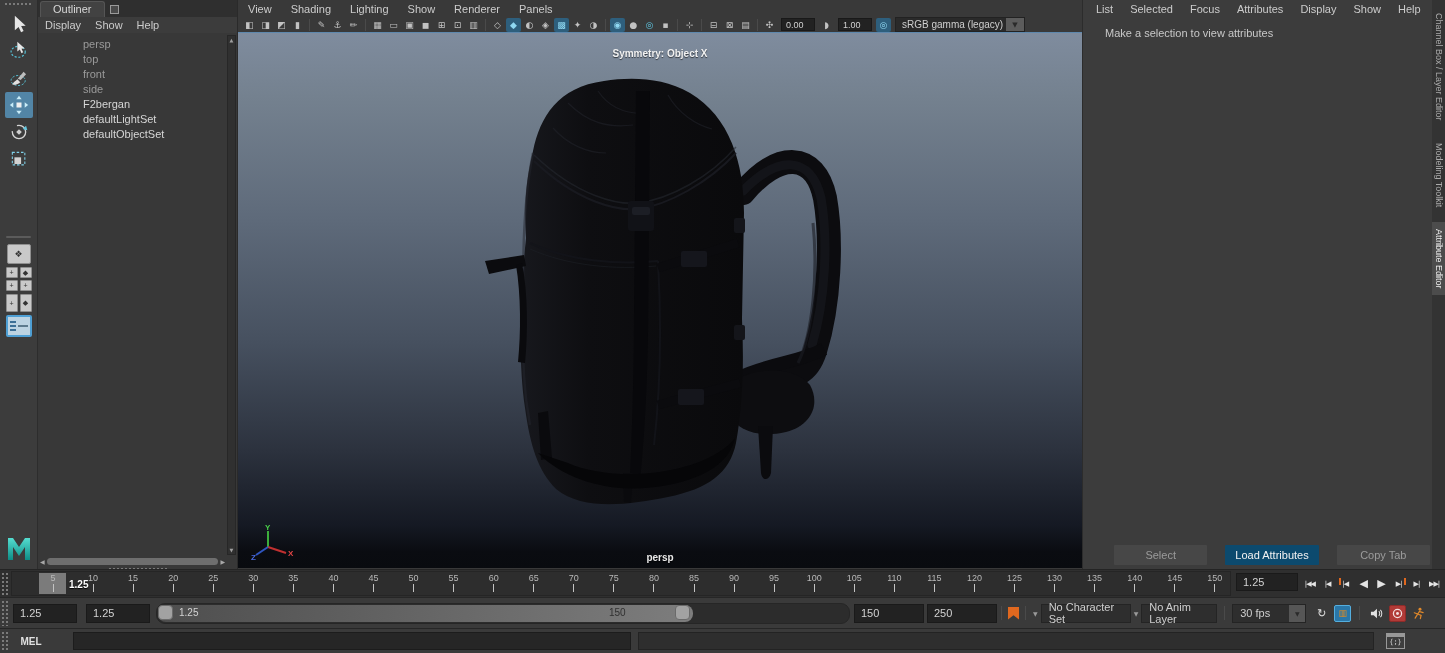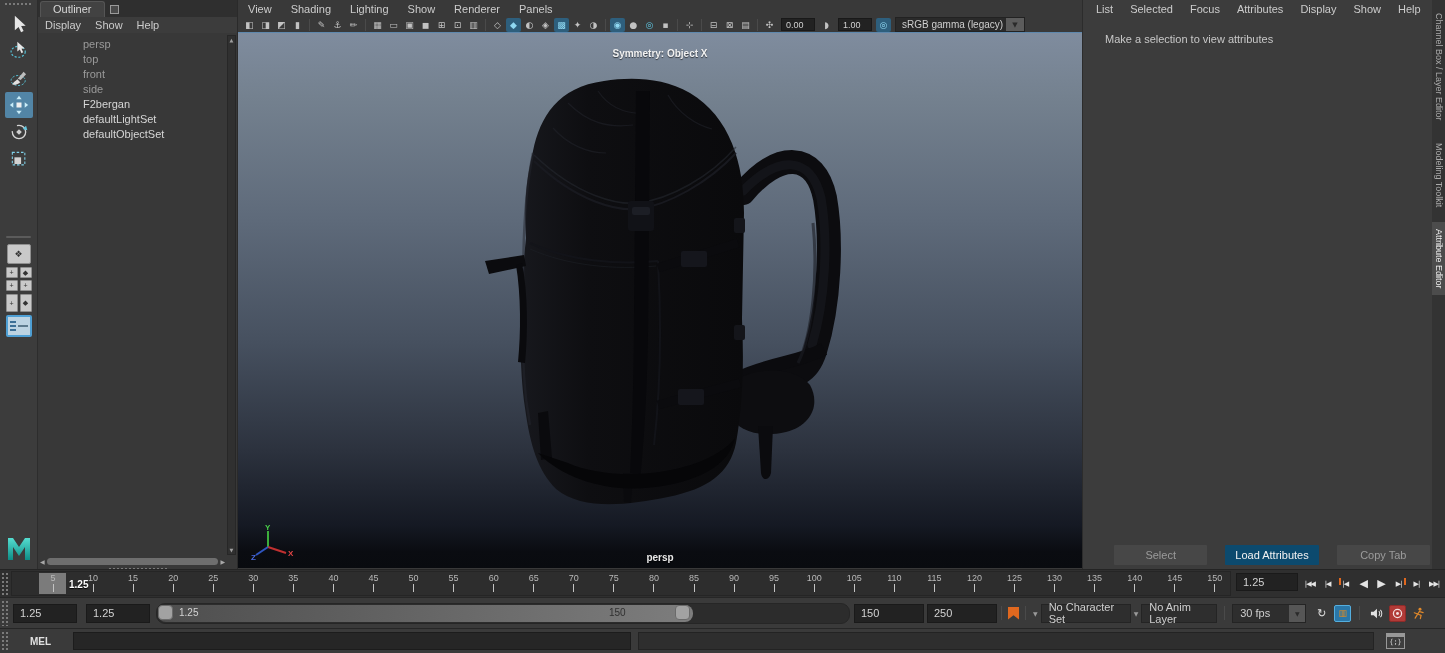--- a/index.html
+++ b/index.html
@@ -76,21 +76,21 @@
      background:linear-gradient(180deg,#7f8c9e 0%,#74818f 12%,#5e6a7a 35%,#46505f 58%,#2c323e 78%,#151923 92%,#0a0c11 97%,#090b0f 100%);}
   .vp-sym{position:absolute;top:15px;left:0;right:0;text-align:center;font-size:10px;font-weight:bold;color:#f2f2f2;text-shadow:0 1px 1px rgba(0,0,0,.6);}
   .vp-cam{position:absolute;bottom:5px;left:0;right:0;text-align:center;font-size:10px;font-weight:bold;color:#e8e8e8;text-shadow:0 1px 1px rgba(0,0,0,.7);}
   .backpack{position:absolute;left:0;top:0;}
   .axis-gizmo{position:absolute;left:13px;bottom:7px;}
 
   
   #attr{position:absolute;left:1082px;top:0;width:350px;height:569px;background:#3c3c3c;border-left:1px solid #2c2c2c;display:flex;flex-direction:column;}
   .ae-menus{height:17px;display:flex;align-items:center;padding-left:13px;gap:17px;}
   .ae-body{flex:1;position:relative;}
-  .ae-msg{position:absolute;left:22px;top:16px;color:#c8c8c8;}
+  .ae-msg{position:absolute;left:22px;top:10px;color:#c8c8c8;}
   .ae-buttons{display:flex;gap:18px;padding:2px 2px 4px 2px;margin-left:29px;}
   .ae-btn{flex:1;height:20px;display:flex;align-items:center;justify-content:center;background:#474747;color:#9b9b9b;border-radius:1px;}
   .ae-btn.primary{background:#0c4a6e;color:#f2f2f2;}
 
   
   #side-tabs{position:absolute;left:1432px;top:0;width:13px;height:569px;background:#333333;display:flex;flex-direction:column;align-items:center;padding-top:6px;gap:8px;}
   .side-tab{writing-mode:vertical-rl;font-size:9px;color:#ababab;padding:7px 0;line-height:13px;width:13px;text-align:center;}
   .side-tab.active{background:#4c4c4c;color:#f0f0f0;}
 
   
@@ -126,21 +126,21 @@
   .fps-dd{width:74px;height:19px;background:#2e2e2e;border:1px solid #242424;display:flex;align-items:center;}
   .fps-dd .lbl{flex:1;padding-left:7px;color:#cfcfcf;}
   .fps-dd .btn{width:16px;height:17px;display:flex;align-items:center;justify-content:center;background:#565656;}
   .mini-ico{width:17px;height:17px;display:flex;align-items:center;justify-content:center;font-family:"DejaVu Sans",sans-serif;font-size:11px;color:#e0e0e0;border-radius:2px;margin:0 2px;}
   .cache-ico{background:#2a77a8;border:1px solid #54aede;color:#e08a20;font-size:9px;}
   .autokey-ico{background:#b13a37;border:1px solid #8d2b29;}
   .speaker-ico svg,.runner-ico svg,.autokey-ico svg{width:13px;height:13px;}
 
   
   #cmd-row{position:absolute;left:0;top:628px;width:1445px;height:25px;background:#3a3a3a;border-top:1px solid #262626;display:flex;align-items:center;}
-  .mel-btn{width:40px;text-align:right;color:#e0e0e0;font-weight:bold;font-size:10px;}
+  .mel-btn{width:40px;text-align:center;color:#e0e0e0;font-weight:bold;font-size:10px;}
   .cmd-input{width:558px;height:18px;background:#262626;border:1px solid #1c1c1c;margin-left:22px;color:#ddd;font-family:"DejaVu Sans Mono",monospace;font-size:10px;padding:0 4px;outline:none;}
   .cmd-result{width:736px;height:18px;background:#2e2e2e;border:1px solid #232323;margin-left:7px;}
   .script-editor-icon{width:19px;height:16px;border:1px solid #989898;background:#3e3e3e;margin-left:12px;position:relative;display:flex;align-items:flex-end;justify-content:center;color:#cfcfcf;font-size:7px;line-height:11px;font-family:"DejaVu Sans Mono",monospace;}
   .script-editor-icon::before{content:"";position:absolute;top:0;left:0;right:0;height:3px;background:#989898;}
 </style>
 </head>
 <body>
 
 <div id="app">
 

